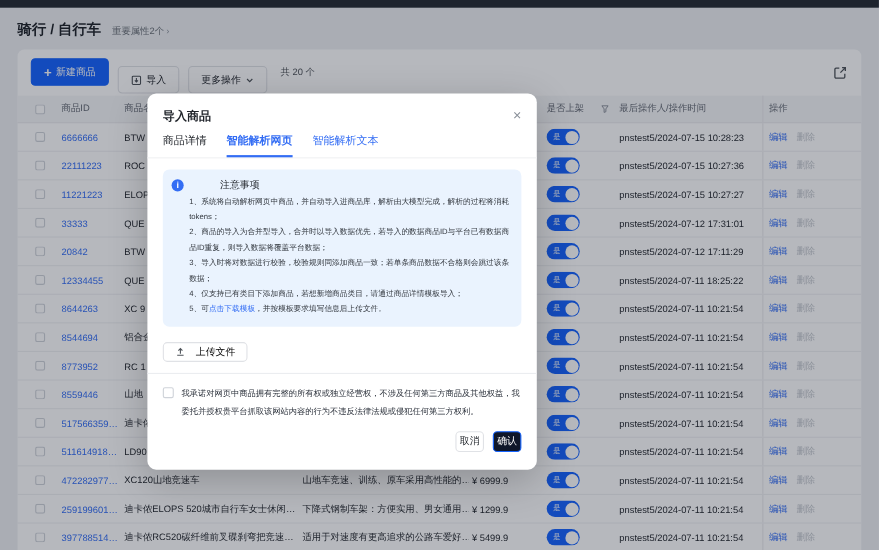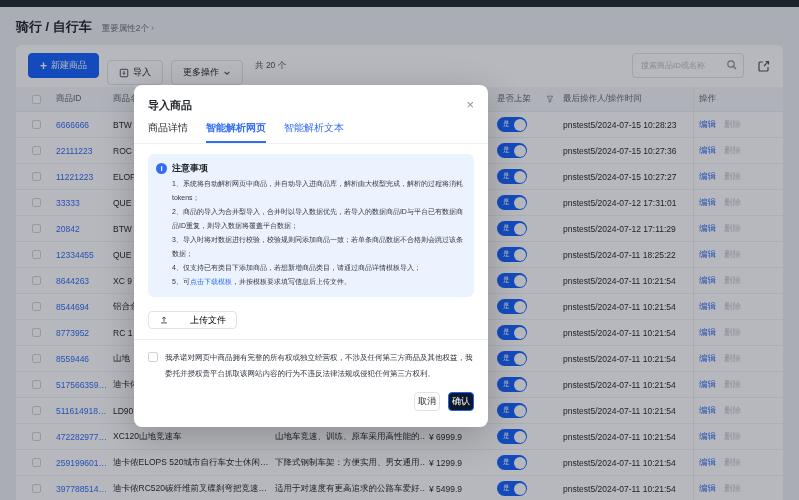--- a/index.html
+++ b/index.html
@@ -60,24 +60,24 @@
   .m-title { font-size:11px; font-weight:bold; }
   .m-close { font-size:13px; color:#8a9099; cursor:pointer; line-height:1; }
   .m-tabs { display:flex; gap:18px; padding:8px 14px 0; border-bottom:1px solid #f0f1f3; }
   .m-tab { font-size:10px; padding-bottom:6px; cursor:pointer; color:#1f2329; border-bottom:2px solid transparent; }
   .m-tab.blue { color:#336df4; }
   .m-tab.active { color:#336df4; border-bottom-color:#336df4; font-weight:bold; }
   .notice { margin:10px 14px 0; background:#eaf3fe; border-radius:6px; padding:8px 10px 8px 8px; }
   .n-head { display:flex; align-items:center; gap:5px; margin-bottom:2px; }
   .info-ico { width:11px; height:11px; border-radius:50%; background:#336df4; color:#fff; font-size:8px;
               font-weight:bold; display:flex; align-items:center; justify-content:center; font-style:normal; }
-  .n-title { font-size:9px; font-weight:bold; color:#1f2329; }
+  .n-title { font-size:9px; font-weight:normal; color:#1f2329;margin-left:28px; }
   .n-list { margin-left:16px; font-size:7px; line-height:14px; color:#33383f; }
   .n-link { color:#336df4; cursor:pointer; }
-  .upload-btn { display:inline-flex; align-items:center; gap:21px; margin:14px 14px 10px;
+  .upload-btn { display:inline-flex; align-items:center; gap:9px; margin:14px 14px 10px;
                 height:18px; padding:0 10px; border:1px solid #e0e2e6; border-radius:4px;
                 font-size:9px; background:#fff; cursor:pointer; }
   .m-divider { border-top:1px solid #ebedf0; }
   .agree { display:flex; gap:7px; padding:10px 14px 0; }
   .agree .cbx { margin-top:2px; flex:none; width:10px; height:10px; }
   .agree-text { font-size:7.5px; line-height:16px; color:#2b313b; }
   .m-footer { display:flex; justify-content:flex-end; gap:8px; padding:10px 14px 0; }
   .m-btn { height:19px; padding:0 3px; border-radius:4px; font-size:9px; display:inline-flex;
            align-items:center; cursor:pointer; border:1px solid #e0e2e6; background:#fff; color:#1f2329; }
   .m-btn.primary { background:#0f172a; border-color:#1664ff; color:#fff; }
@@ -113,29 +113,20 @@
     <button class="btn">
       <span>更多操作</span>
       <span>
         <svg width="8" height="8" viewBox="0 0 10 10" fill="none" stroke="#4e5359" stroke-width="1.3">
           <path d="M2 3.5l3 3 3-3"></path>
         </svg>
       </span>
     </button>
     <span class="total">共 20 个</span>
     <div class="right-group">
-      <div class="search-wrap">
-        <input class="search-input" placeholder="搜索商品ID或名称" style="">
-        <span class="search-ico">
-          <svg width="12" height="12" viewBox="0 0 12 12" fill="none" stroke="#8a9099" stroke-width="1.2">
-            <circle cx="5" cy="5" r="3.2"></circle>
-              <path d="M7.5 7.5l2.5 2.5"></path>
-          </svg>
-        </span>
-      </div>
       <span class="export-btn">
         <span>
           <svg width="14" height="14" viewBox="0 0 14 14" fill="none" stroke="#4e5359" stroke-width="1.2">
             <path d="M11 8v3a1 1 0 0 1-1 1H3a1 1 0 0 1-1-1V4a1 1 0 0 1 1-1h3"></path>
             <path d="M8.5 2.5H11.5V5.5M11.3 2.7L7 7"></path>
           </svg>
         </span>
       </span>
     </div>
   </div>

